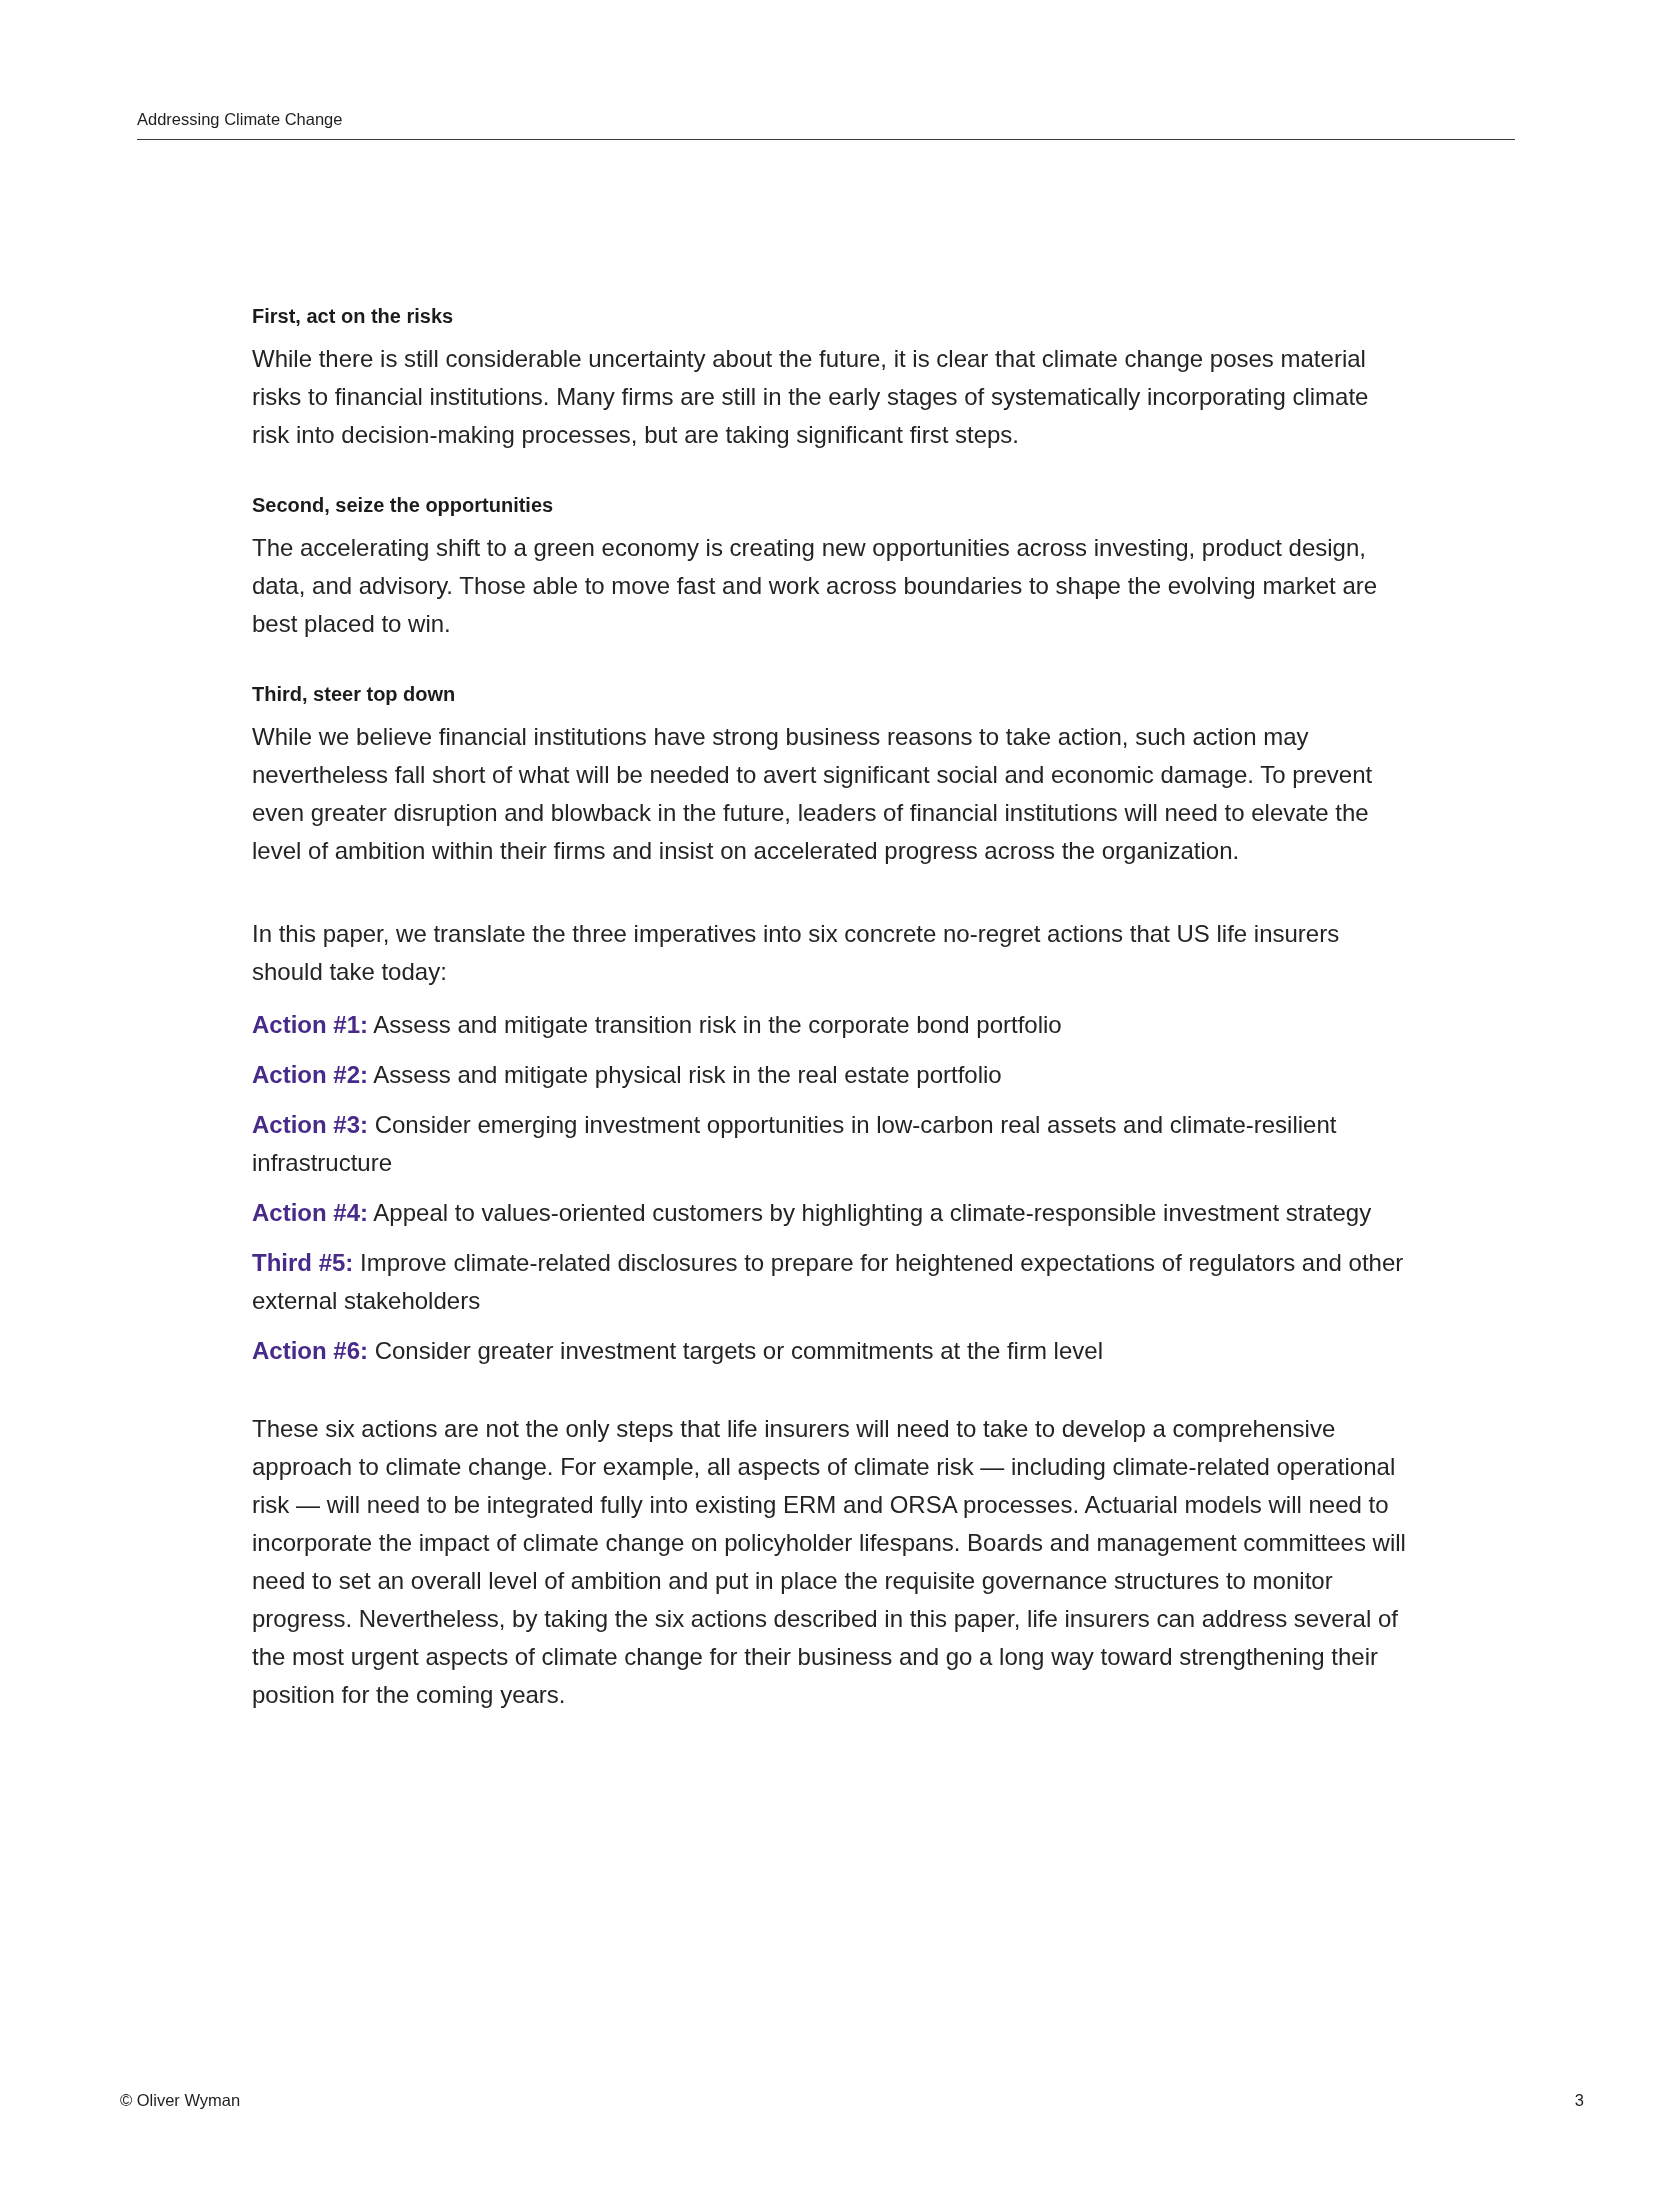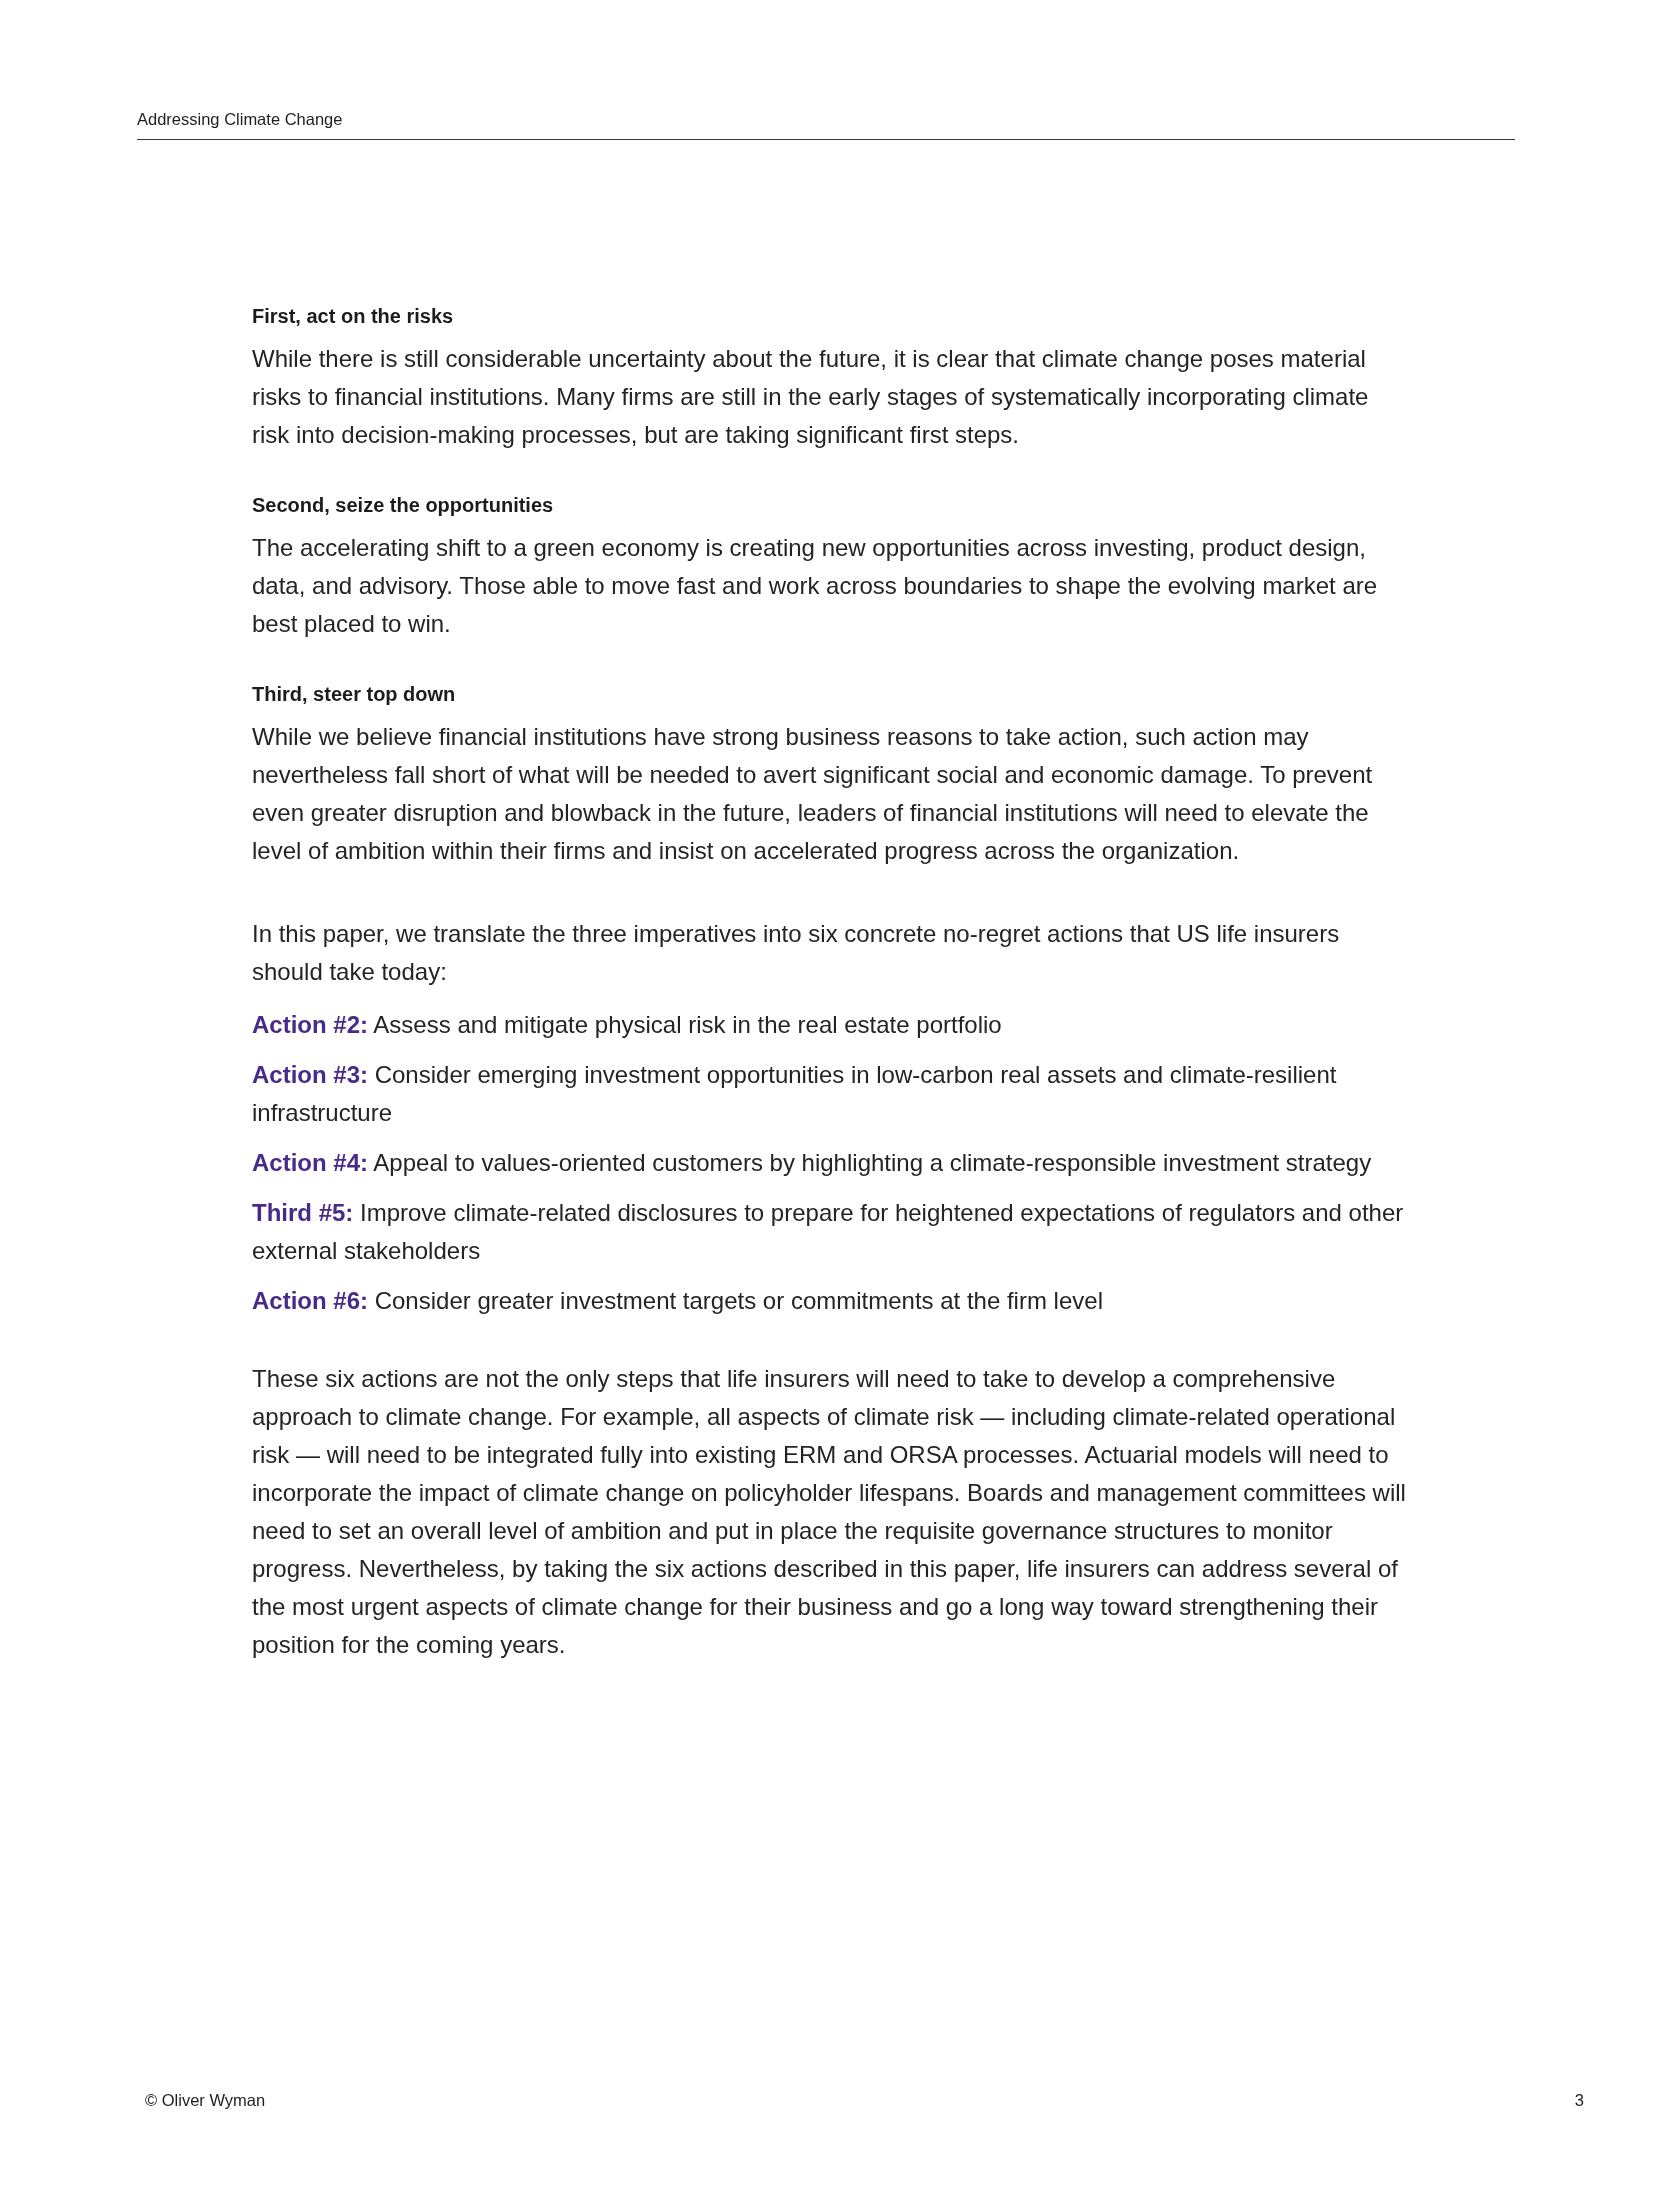--- a/index.html
+++ b/index.html
@@ -70,21 +70,21 @@
     color: var(--accent);
     font-weight: bold;
   }
 
   .closing-paragraph { margin: 40px 0 0 0; }
 
   
   .footer {
     position: absolute;
     top: 2089px;
-    left: 145px;
+    left: 120px;
     right: 70px;
     display: flex;
     justify-content: space-between;
     align-items: baseline;
     font-size: 16.5px;
     line-height: 22px;
     color: #1f1f1f;
   }
 </style>
 </head>
@@ -110,20 +110,24 @@
     </div>
 
     <div class="section">
       <h2 class="section-heading">Third, steer top down</h2>
       <p class="section-body">While we believe financial institutions have strong business reasons to take action, such action may nevertheless fall short of what will be needed to avert significant social and economic damage. To prevent even greater disruption and blowback in the future, leaders of financial institutions will need to elevate the level of ambition within their firms and insist on accelerated progress across the organization.</p>
     </div>
 
     <p class="intro-paragraph">In this paper, we translate the three imperatives into six concrete no-regret actions that US life insurers should take today:</p>
 
     <p class="action">
+      <strong class="action-label">Action #1:</strong>
+      <span>Assess and mitigate transition risk in the corporate bond portfolio</span>
+    </p>
+    <p class="action">
       <strong class="action-label">Action #2:</strong>
       <span>Assess and mitigate physical risk in the real estate portfolio</span>
     </p>
     <p class="action">
       <strong class="action-label">Action #3:</strong>
       <span>Consider emerging investment opportunities in low-carbon real assets and climate-resilient infrastructure</span>
     </p>
     <p class="action">
       <strong class="action-label">Action #4:</strong>
       <span>Appeal to values-oriented customers by highlighting a climate-responsible investment strategy</span>

